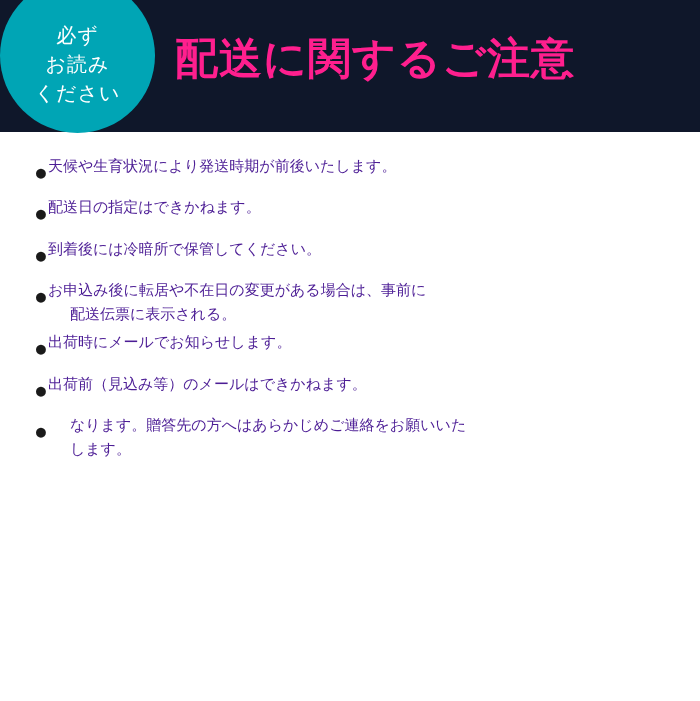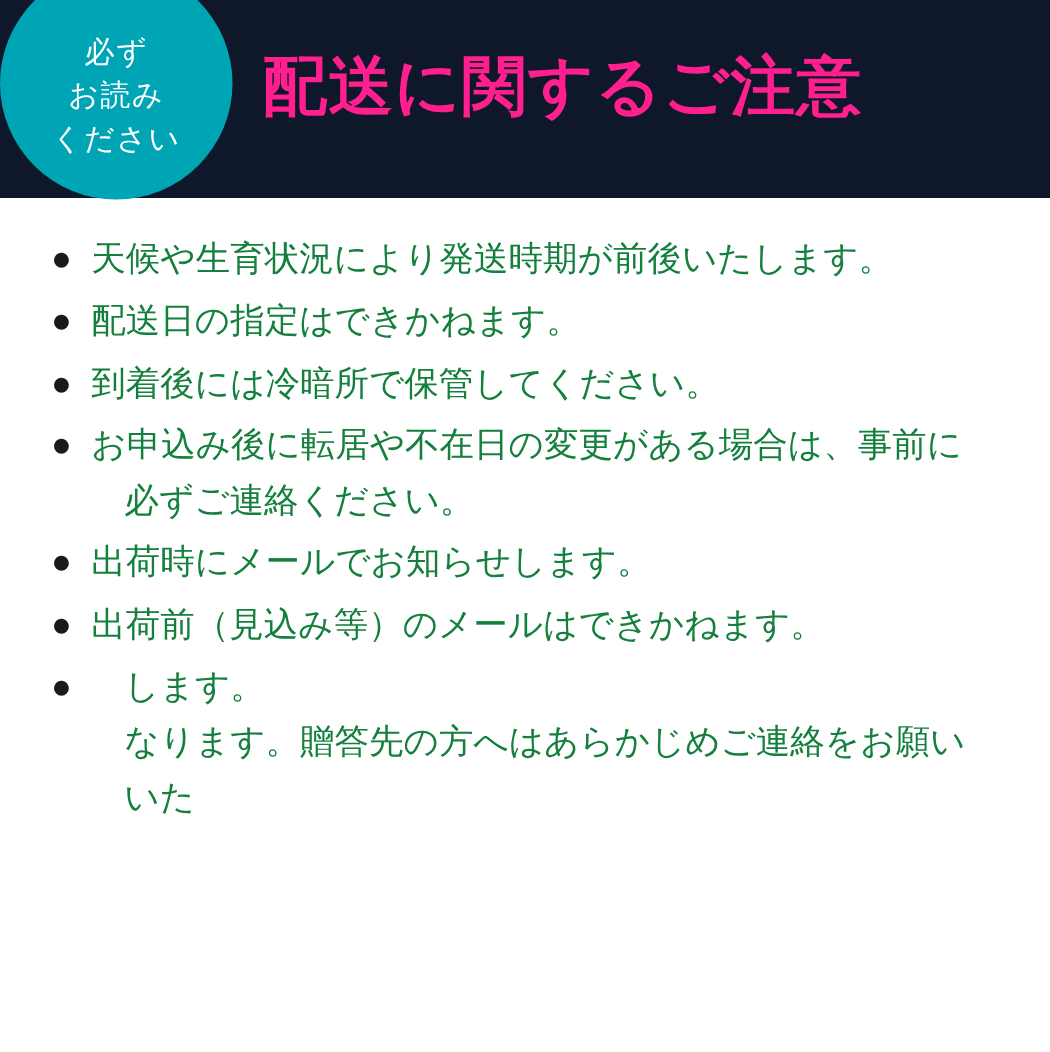--- a/index.html
+++ b/index.html
@@ -80,26 +80,25 @@
   }
   .bullet {
     flex: 0 0 auto;
     font-size: 23px;
     line-height: 1.62;
     color: #1a1a1a;
     margin-right: 0px;
   }
   .note-text {
     flex: 1 1 auto;
-    font-size: 23px;
+    font-size: 15px;
     line-height: 1.62;
-    color: #15803d;
+    color: #4c1d95;
     letter-spacing: 0px;
     text-indent: 0;
-    margin-left: 13px;
   }
   .note-text .cont {
     display: block;
     padding-left: 22px;
   }
 </style>
 </head>
 <body>
 
 <div class="page">
@@ -128,36 +127,36 @@
 
     <div class="note-item">
       <span class="bullet">●</span>
       <span class="note-text">到着後には冷暗所で保管してください。</span>
     </div>
 
     <div class="note-item">
       <span class="bullet">●</span>
       <span class="note-text">
         <span>お申込み後に転居や不在日の変更がある場合は、事前に</span>
-        <span class="cont">必ずご連絡ください。</span>
+        <span class="cont">配送伝票に表示される。</span>
       </span>
     </div>
 
     <div class="note-item">
       <span class="bullet">●</span>
       <span class="note-text">出荷時にメールでお知らせします。</span>
     </div>
 
     <div class="note-item">
       <span class="bullet">●</span>
       <span class="note-text">出荷前（見込み等）のメールはできかねます。</span>
     </div>
 
     <div class="note-item">
       <span class="bullet">●</span>
       <span class="note-text">
+        <span class="cont">なります。贈答先の方へはあらかじめご連絡をお願いいた</span>
         <span class="cont">します。</span>
-        <span class="cont">なります。贈答先の方へはあらかじめご連絡をお願いいた</span>
       </span>
     </div>
 
   </div>
 </div>
 
 </body></html>

